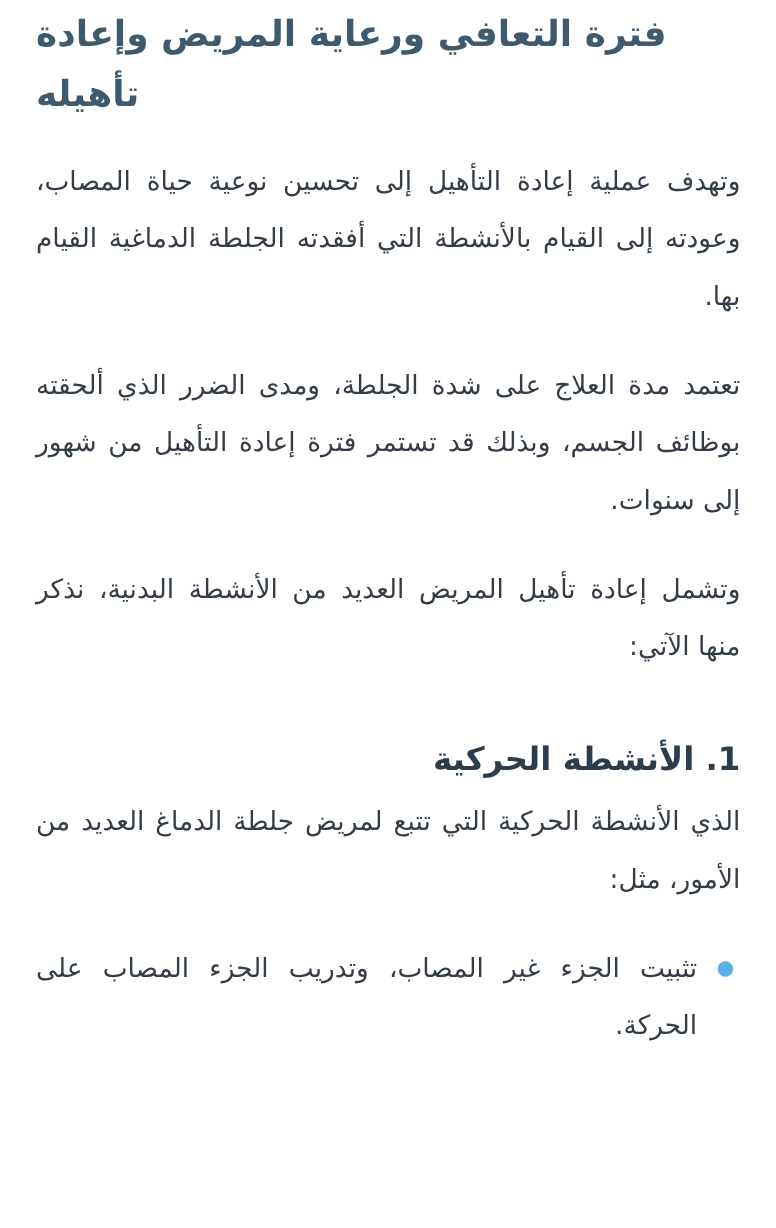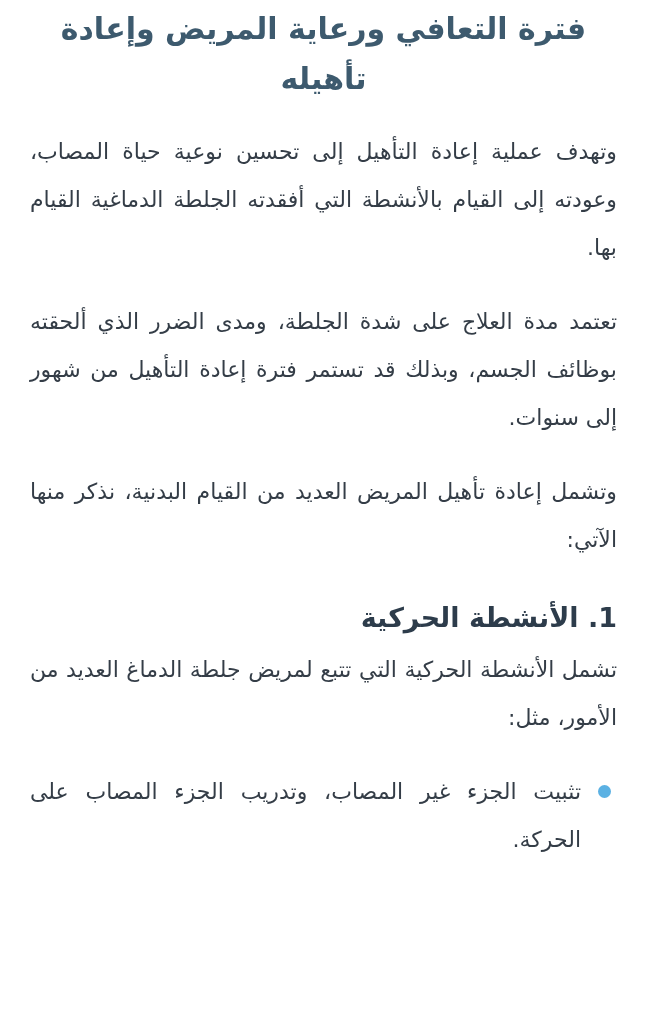--- a/index.html
+++ b/index.html
@@ -17,36 +17,36 @@
   }
   .article {
     padding: 4px 30px 0 30px;
   }
   .page-title {
     font-size: 30px;
     font-weight: bold;
     color: #3d5a6e;
     line-height: 50px;
     margin: 0 0 24px 0;
-    text-align: center;
+    text-align: left;
   }
   .body-para {
     font-size: 22px;
     line-height: 48px;
     color: #343d47;
     margin: 0 0 26px 0;
     text-align: justify;
     text-align-last: right;
   }
   .section-heading {
     font-size: 27px;
     font-weight: bold;
     color: #2d3c4b;
     line-height: 44px;
-    margin: 32px 0 6px 0;
+    margin: 48px 0 6px 0;
     text-align: right;
   }
   .section-intro {
     font-size: 22px;
     line-height: 48px;
     color: #343d47;
     margin: 0 0 26px 0;
     text-align: justify;
     text-align-last: right;
   }
@@ -80,25 +80,25 @@
 
 <div class="article">
 
   <h1 class="page-title">فترة التعافي ورعاية المريض وإعادة تأهيله</h1>
 
 
   <p class="body-para">وتهدف عملية إعادة التأهيل إلى تحسين نوعية حياة المصاب، وعودته إلى القيام بالأنشطة التي أفقدته الجلطة الدماغية القيام بها.</p>
 
   <p class="body-para">تعتمد مدة العلاج على شدة الجلطة، ومدى الضرر الذي ألحقته بوظائف الجسم، وبذلك قد تستمر فترة إعادة التأهيل من شهور إلى سنوات.</p>
 
-  <p class="body-para">وتشمل إعادة تأهيل المريض العديد من القيام البدنية، نذكر منها الآتي:</p>
+  <p class="body-para">وتشمل إعادة تأهيل المريض العديد من الأنشطة البدنية، نذكر منها الآتي:</p>
 
   <h2 class="section-heading">1. الأنشطة الحركية</h2>
 
-  <p class="section-intro">تشمل الأنشطة الحركية التي تتبع لمريض جلطة الدماغ العديد من الأمور، مثل:</p>
+  <p class="section-intro">الذي الأنشطة الحركية التي تتبع لمريض جلطة الدماغ العديد من الأمور، مثل:</p>
 
   <ul class="bullet-list">
     <li>
       <span class="bullet-dot"></span>
       <span>تثبيت الجزء غير المصاب، وتدريب الجزء المصاب على الحركة.</span>
     </li>
 
   </ul>
 
 </div>

